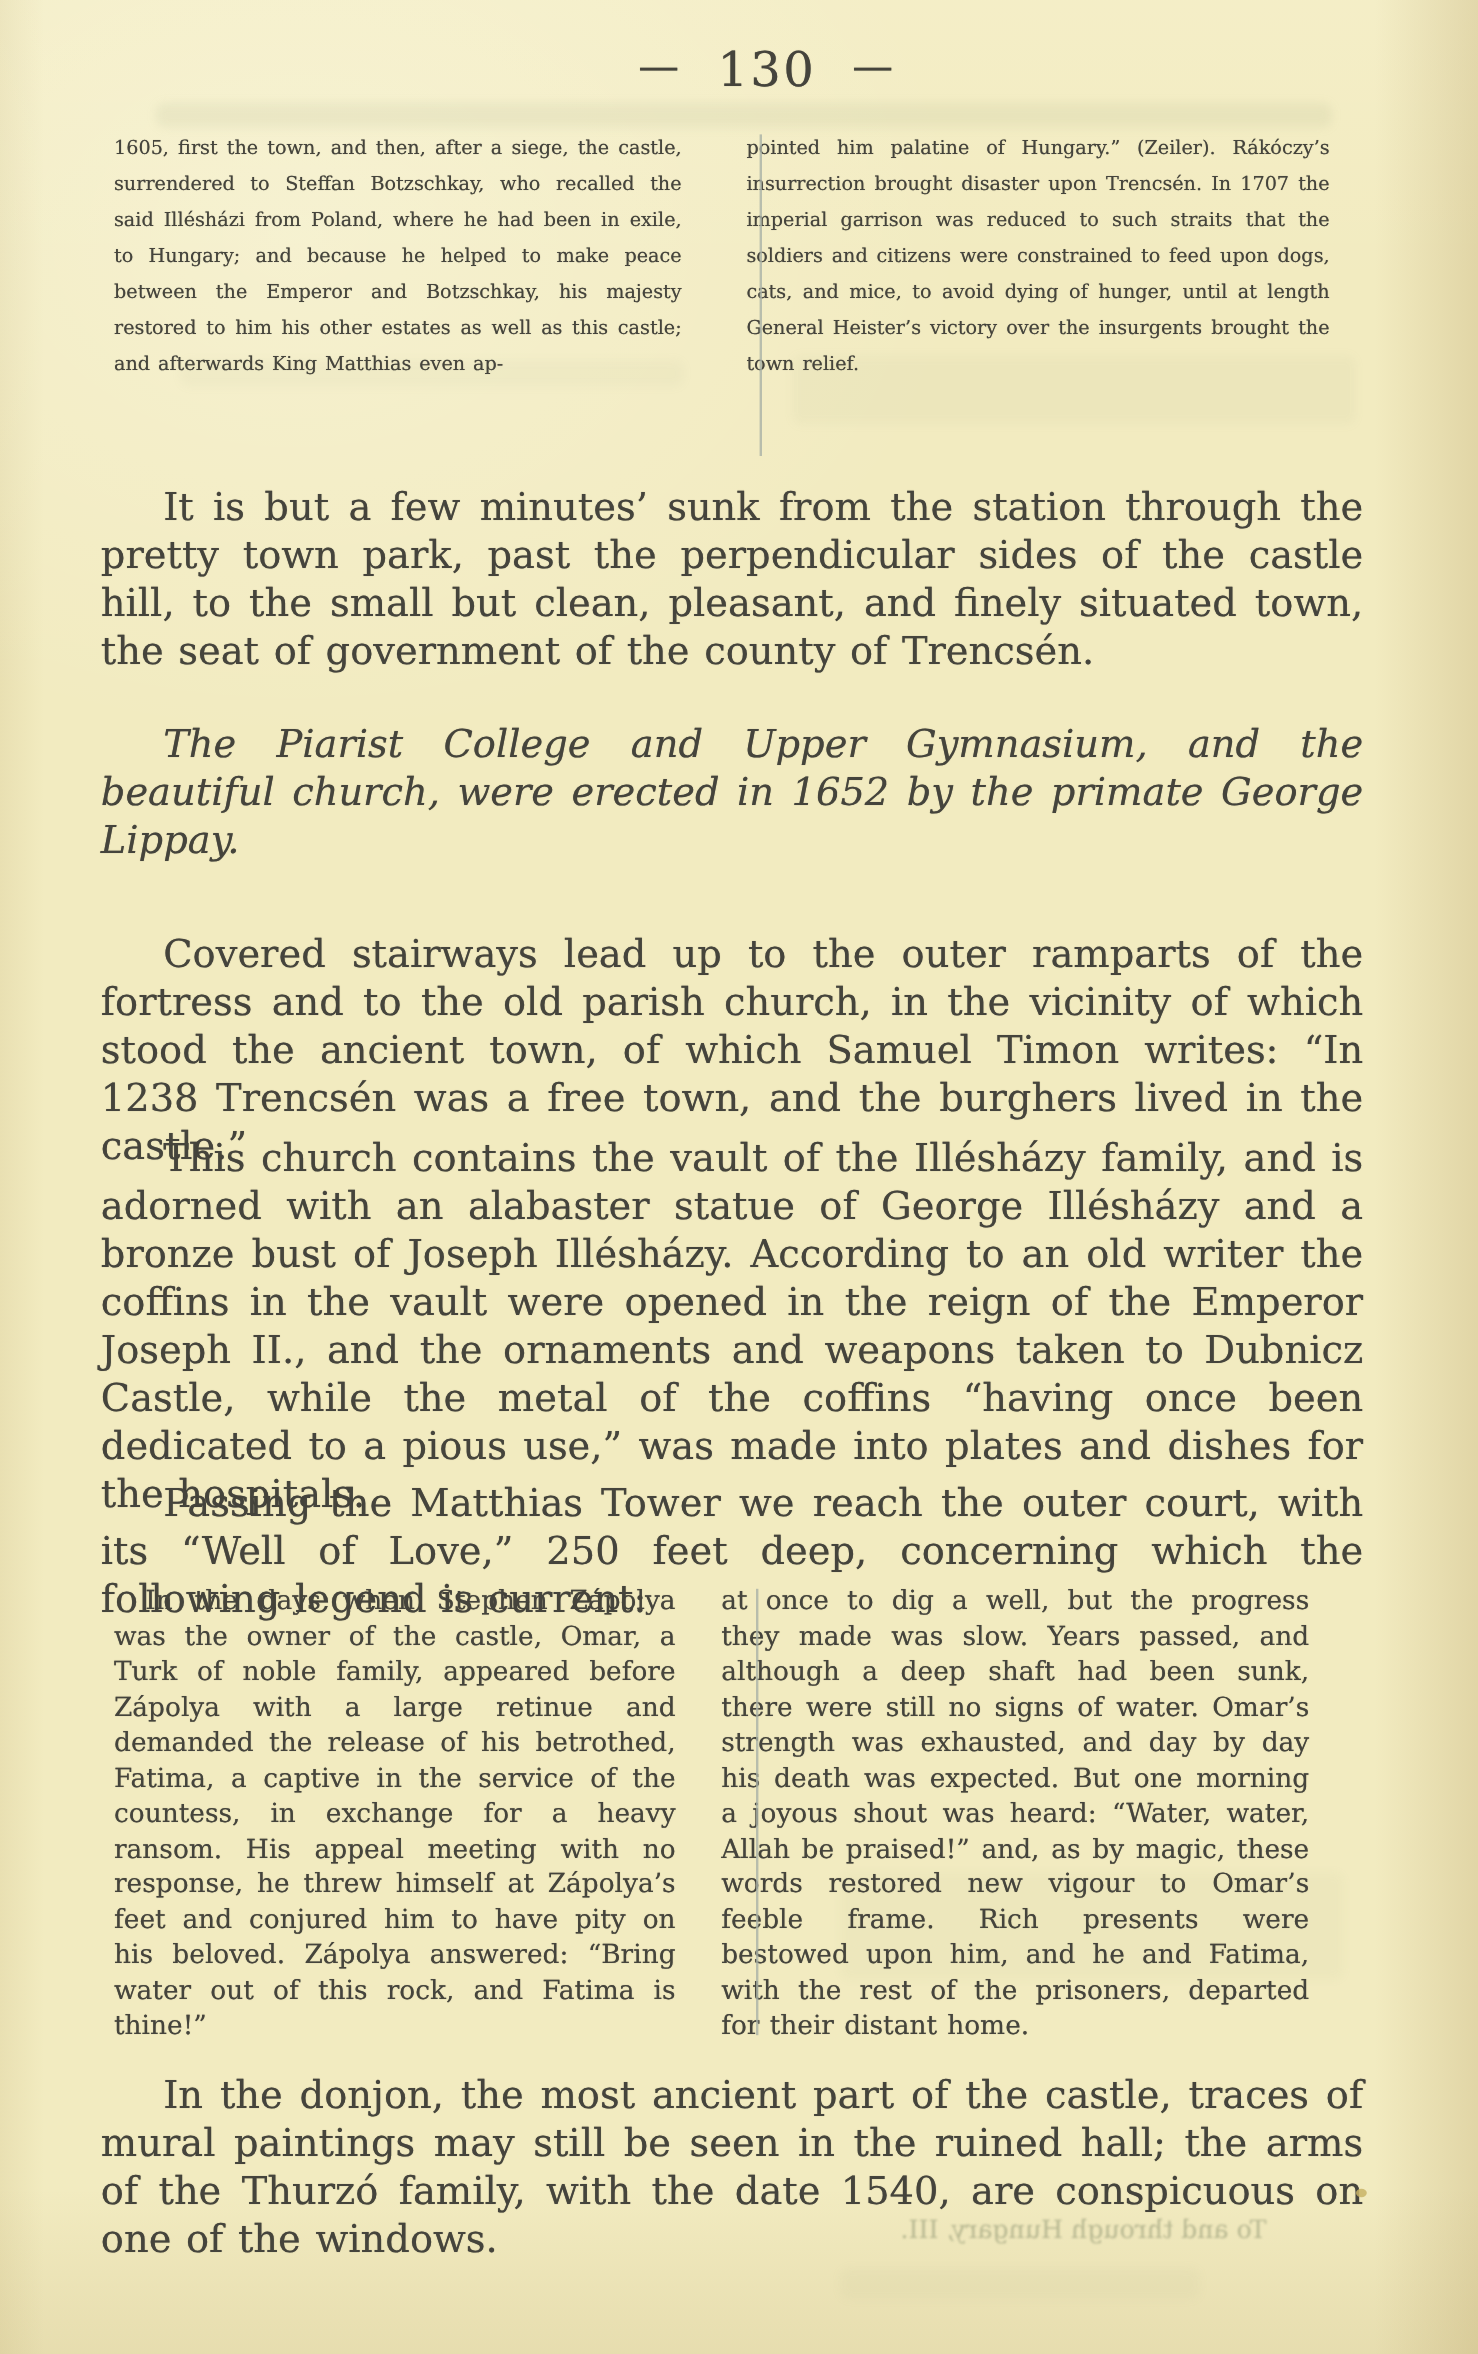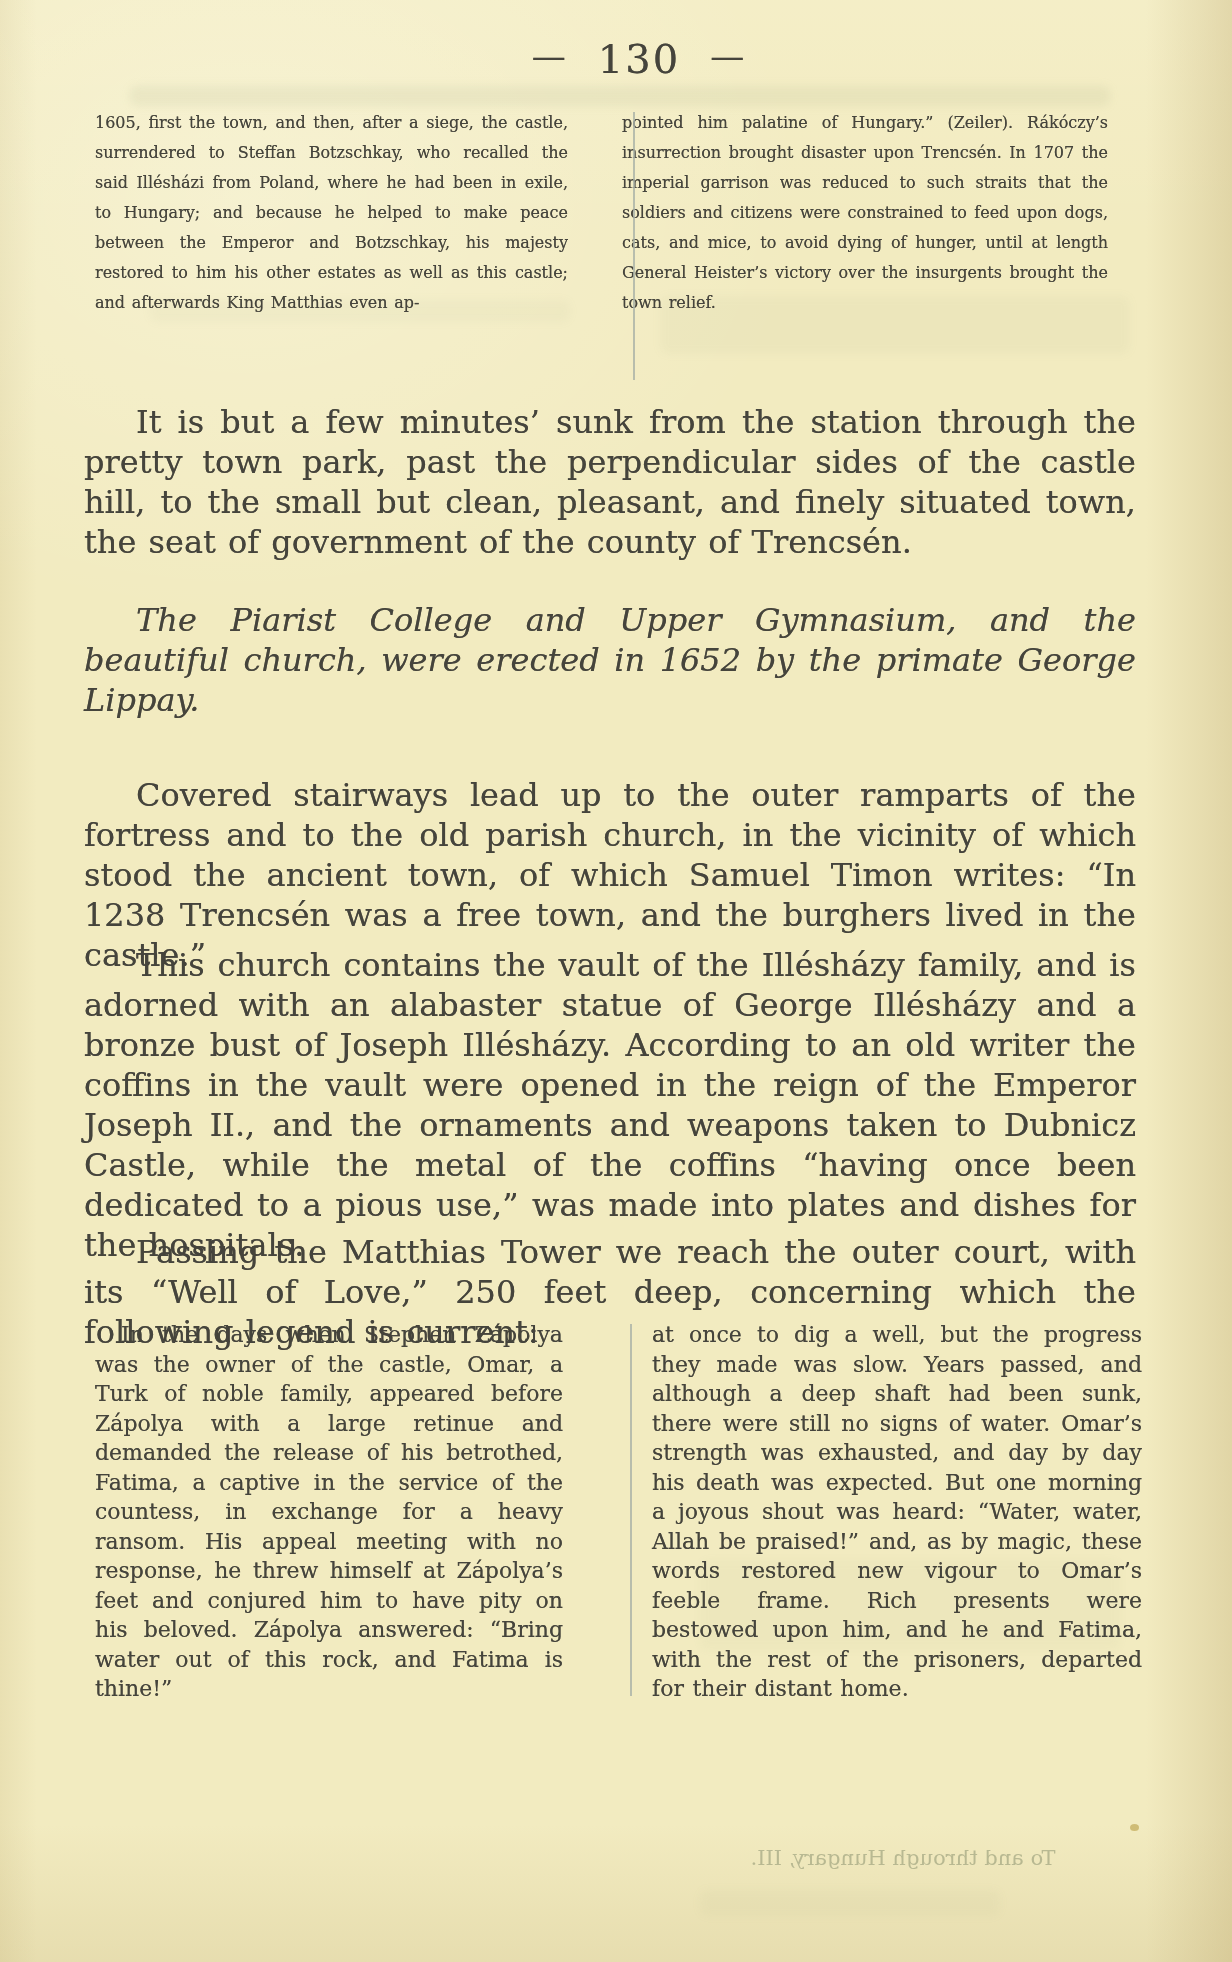--- a/index.html
+++ b/index.html
@@ -58,21 +58,21 @@
   .p1{ top:402px; }
   .p2{ top:600px;font-style:italic; }
   .p3{ top:775px; }
   .p4{ top:945px; }
   .p5{ top:1232px; }
 
   
   .twocol-legend{ top:1320px; left:95px; }
   .twocol-legend .col{ font-size:22px; line-height:29.5px; }
   .twocol-legend .col-l{ width:468px; }
-  .twocol-legend .col-r{ width:490px; margin-left:89px; }
+  .twocol-legend .col-r{ width:490px; margin-left:38px; }
   .legend-p2{ text-indent:60px; margin:0; }
   .legend-p1{ text-indent:26px; margin:0; }
 
   
   .p-final{ top:1726px; }
 
   
   .ghost-line{
     position:absolute; top:1846px; left:688px; width:430px;
     transform:scaleX(-1);
@@ -129,18 +129,19 @@
   <div class="para p5 indent ink">Passing the Matthias Tower we reach the outer court, with its “Well of Love,” 250 feet deep, concerning which the following legend is current:</div>
 
   <div class="twocol twocol-legend ink">
     <div class="col col-l">
       <p class="legend-p1">In the days when Stephen Zápolya was the owner of the castle, Omar, a Turk of noble family, appeared before Zápolya with a large retinue and demanded the release of his betrothed, Fatima, a captive in the service of the countess, in exchange for a heavy ransom. His appeal meeting with no response, he threw himself at Zápolya’s feet and conjured him to have pity on his beloved. Zápolya answered: “Bring water out of this rock, and Fatima is thine!”</p>
     </div>
     <div class="col col-r">at once to dig a well, but the progress they made was slow. Years passed, and although a deep shaft had been sunk, there were still no signs of water. Omar’s strength was exhausted, and day by day his death was expected. But one morning a joyous shout was heard: “Water, water, Allah be praised!” and, as by magic, these words restored new vigour to Omar’s feeble frame. Rich presents were bestowed upon him, and he and Fatima, with the rest of the prisoners, departed for their distant home.</div>
   </div>
   <div class="divider divider-legend"></div>
 
+  <div class="para p-final indent ink">In the donjon, the most ancient part of the castle, traces of mural paintings may still be seen in the ruined hall; the arms of the Thurzó family, with the date 1540, are conspicuous on one of the windows.</div>
 
   <div class="ghost-line">To and through Hungary, III.</div>
 
   <div class="speck"></div>
 
 </div>
 
 </body></html>

